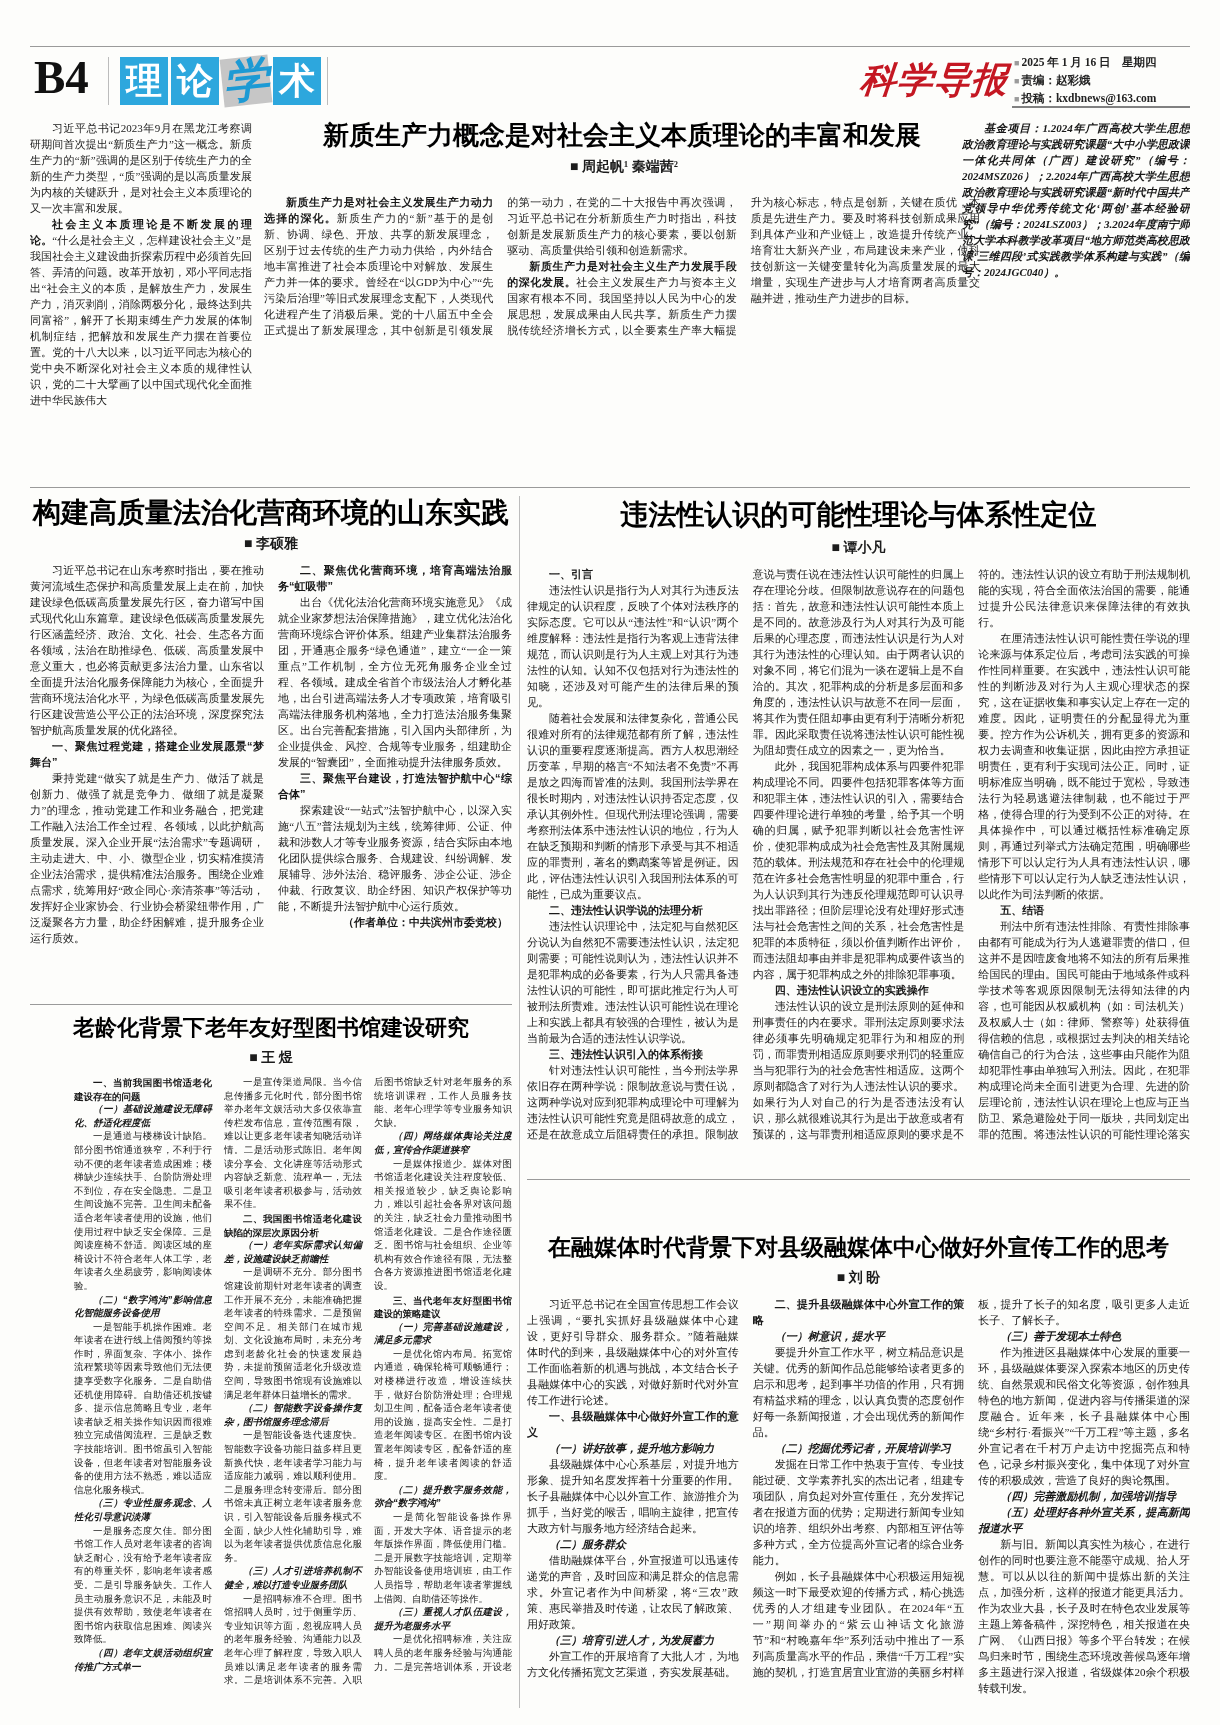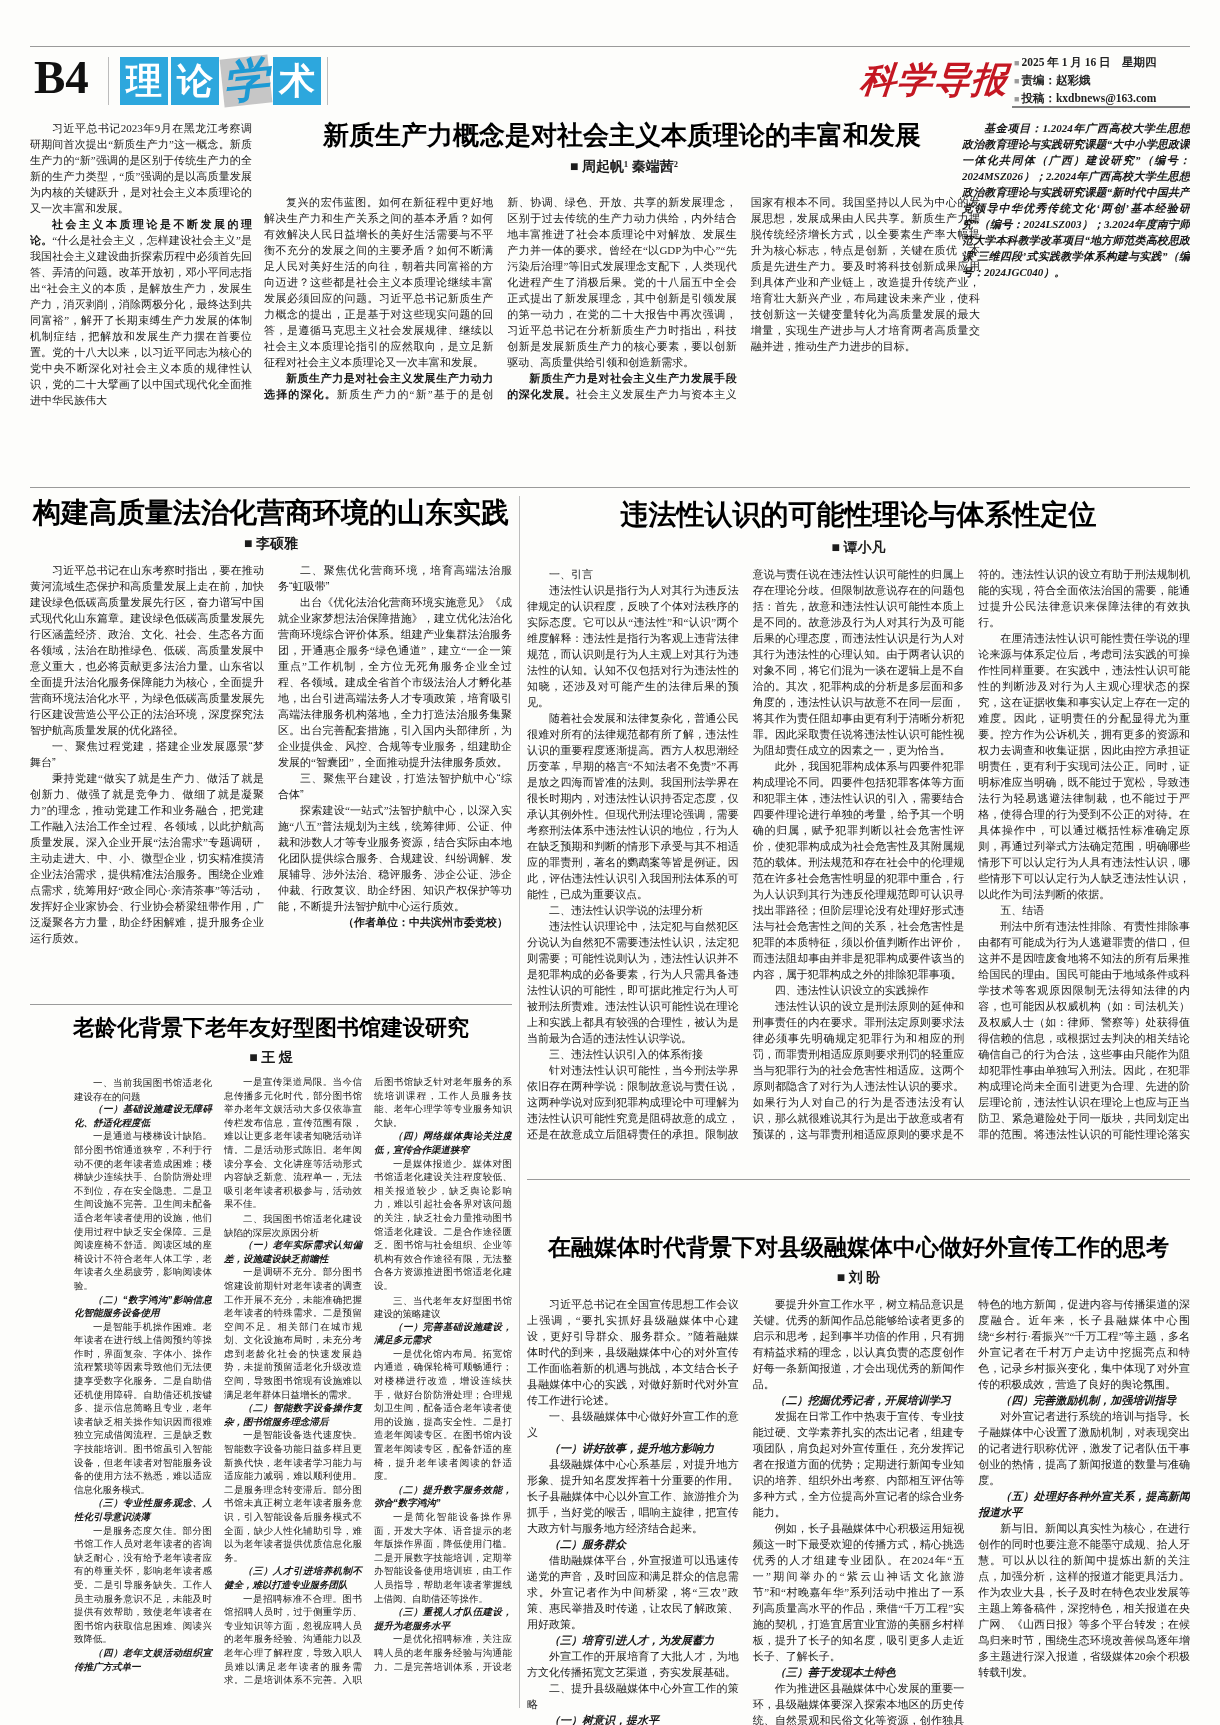--- a/index.html
+++ b/index.html
@@ -25,21 +25,21 @@
   
   .title{font-family:"Liberation Sans",sans-serif;font-weight:bold;color:#000;text-align:center;}
   .byline{text-align:center;font-size:14px;font-weight:bold;margin:6px 0 9px 0;}
   .byline .sq{color:#8f8f8f;font-size:9px;margin-right:4px;}
   .bodytext{font-size:11px;line-height:16px;text-align:justify;overflow:hidden;color:#191919;}
   .small .bodytext,.bodytext.small{font-size:9.5px;line-height:13.6px;}
   .cols2{column-count:2;column-gap:14px;}
   .cols3{column-count:3;column-gap:14px;}
   p{margin:0;}
   .t-p{text-indent:2em;}
-  .t-h{text-indent:2em;font-weight:normal;font-family:"Liberation Sans",sans-serif;}
+  .t-h{text-indent:2em;font-weight:bold;font-family:"Liberation Sans",sans-serif;}
   .t-hk{text-indent:2em;font-weight:bold;font-style:italic;}
   .t-f{text-indent:2em;font-style:italic;font-weight:bold;}
   .t-u{text-align:right;font-weight:bold;padding-right:4px;}
 </style>
 </head>
 <body>
 
 <div id="page">
 
   <div class="hline" style="left:30px;top:46px;width:1160px;"></div>
@@ -63,21 +63,20 @@
   <div class="abs" style="left:30px;top:118px;width:1160px;height:366px;">
     <div class="abs bodytext" style="left:0;top:2px;width:222px;height:360px;">
         <p class="t-p">习近平总书记2023年9月在黑龙江考察调研期间首次提出“新质生产力”这一概念。新质生产力的“新”强调的是区别于传统生产力的全新的生产力类型，“质”强调的是以高质量发展为内核的关键跃升，是对社会主义本质理论的又一次丰富和发展。</p>
         <p class="t-p"><strong>社会主义本质理论是不断发展的理论。</strong>“什么是社会主义，怎样建设社会主义”是我国社会主义建设曲折探索历程中必须首先回答、弄清的问题。改革开放初，邓小平同志指出“社会主义的本质，是解放生产力，发展生产力，消灭剥削，消除两极分化，最终达到共同富裕”，解开了长期束缚生产力发展的体制机制症结，把解放和发展生产力摆在首要位置。党的十八大以来，以习近平同志为核心的党中央不断深化对社会主义本质的规律性认识，党的二十大擘画了以中国式现代化全面推进中华民族伟大</p>
       </div>
     <div class="abs" style="left:234px;top:0;width:716px;">
       <div class="title" style="font-size:26px;line-height:34px;">新质生产力概念是对社会主义本质理论的丰富和发展</div>
       <div class="byline"><span class="sq"></span><span>■ 周起帆¹ 秦端茜²</span></div>
     </div>
     <div class="abs bodytext cols3" style="left:234px;top:76px;width:716px;height:288px;">
-        <p class="t-p">复兴的宏伟蓝图。如何在新征程中更好地解决生产力和生产关系之间的基本矛盾？如何有效解决人民日益增长的美好生活需要与不平衡不充分的发展之间的主要矛盾？如何不断满足人民对美好生活的向往，朝着共同富裕的方向迈进？这些都是社会主义本质理论继续丰富发展必须回应的问题。习近平总书记新质生产力概念的提出，正是基于对这些现实问题的回答，是遵循马克思主义社会发展规律、继续以社会主义本质理论指引的应然取向，是立足新征程对社会主义本质理论又一次丰富和发展。</p>
         <p class="t-p"><strong>新质生产力是对社会主义发展生产力动力选择的深化。</strong>新质生产力的“新”基于的是创新、协调、绿色、开放、共享的新发展理念，区别于过去传统的生产力动力供给，内外结合地丰富推进了社会本质理论中对解放、发展生产力并一体的要求。曾经在“以GDP为中心”“先污染后治理”等旧式发展理念支配下，人类现代化进程产生了消极后果。党的十八届五中全会正式提出了新发展理念，其中创新是引领发展的第一动力，在党的二十大报告中再次强调，习近平总书记在分析新质生产力时指出，科技创新是发展新质生产力的核心要素，要以创新驱动、高质量供给引领和创造新需求。</p>
         <p class="t-p"><strong>新质生产力是对社会主义生产力发展手段的深化发展。</strong>社会主义发展生产力与资本主义国家有根本不同。我国坚持以人民为中心的发展思想，发展成果由人民共享。新质生产力摆脱传统经济增长方式，以全要素生产率大幅提升为核心标志，特点是创新，关键在质优，本质是先进生产力。要及时将科技创新成果应用到具体产业和产业链上，改造提升传统产业，培育壮大新兴产业，布局建设未来产业，使科技创新这一关键变量转化为高质量发展的最大增量，实现生产进步与人才培育两者高质量交融并进，推动生产力进步的目标。</p>
       </div>
     <div class="abs bodytext" style="left:932px;top:2px;width:228px;height:360px;">
         <p class="t-f">基金项目：1.2024年广西高校大学生思想政治教育理论与实践研究课题“大中小学思政课一体化共同体（广西）建设研究”（编号：2024MSZ026）；2.2024年广西高校大学生思想政治教育理论与实践研究课题“新时代中国共产党领导中华优秀传统文化‘两创’基本经验研究”（编号：2024LSZ003）；3.2024年度南宁师范大学本科教学改革项目“地方师范类高校思政课‘三维四段’式实践教学体系构建与实践”（编号：2024JGC040）。</p>
       </div>
   </div>
 
   <div class="hline" style="left:30px;top:487px;width:1160px;"></div>
   <div class="vline" style="left:519px;top:496px;height:1212px;"></div>
@@ -170,19 +169,18 @@
         <p class="t-p">外宣工作的开展培育了大批人才，为地方文化传播拓宽文艺渠道，夯实发展基础。</p>
         <p class="t-h">二、提升县级融媒体中心外宣工作的策略</p>
         <p class="t-hk">（一）树意识，提水平</p>
         <p class="t-p">要提升外宣工作水平，树立精品意识是关键。优秀的新闻作品总能够给读者更多的启示和思考，起到事半功倍的作用，只有拥有精益求精的理念，以认真负责的态度创作好每一条新闻报道，才会出现优秀的新闻作品。</p>
         <p class="t-hk">（二）挖掘优秀记者，开展培训学习</p>
         <p class="t-p">发掘在日常工作中热衷于宣传、专业技能过硬、文学素养扎实的杰出记者，组建专项团队，肩负起对外宣传重任，充分发挥记者在报道方面的优势；定期进行新闻专业知识的培养、组织外出考察、内部相互评估等多种方式，全方位提高外宣记者的综合业务能力。</p>
         <p class="t-p">例如，长子县融媒体中心积极运用短视频这一时下最受欢迎的传播方式，精心挑选优秀的人才组建专业团队。在2024年“五一”期间举办的“紫云山神话文化旅游节”和“村晚嘉年华”系列活动中推出了一系列高质量高水平的作品，乘借“千万工程”实施的契机，打造宜居宜业宜游的美丽乡村样板，提升了长子的知名度，吸引更多人走近长子、了解长子。</p>
         <p class="t-hk">（三）善于发现本土特色</p>
         <p class="t-p">作为推进区县融媒体中心发展的重要一环，县级融媒体要深入探索本地区的历史传统、自然景观和民俗文化等资源，创作独具特色的地方新闻，促进内容与传播渠道的深度融合。近年来，长子县融媒体中心围绕“乡村行·看振兴”“千万工程”等主题，多名外宣记者在千村万户走访中挖掘亮点和特色，记录乡村振兴变化，集中体现了对外宣传的积极成效，营造了良好的舆论氛围。</p>
         <p class="t-hk">（四）完善激励机制，加强培训指导</p>
-        <p class="t-p">对外宣记者进行系统的培训与指导。长子融媒体中心设置了激励机制，对表现突出的记者进行职称优评，激发了记者队伍干事创业的热情，提高了新闻报道的数量与准确度。</p>
         <p class="t-hk">（五）处理好各种外宣关系，提高新闻报道水平</p>
         <p class="t-p">新与旧。新闻以真实性为核心，在进行创作的同时也要注意不能墨守成规、拾人牙慧。可以从以往的新闻中提炼出新的关注点，加强分析，这样的报道才能更具活力。作为农业大县，长子及时在特色农业发展等主题上筹备稿件，深挖特色，相关报道在央广网、《山西日报》等多个平台转发；在候鸟归来时节，围绕生态环境改善候鸟逐年增多主题进行深入报道，省级媒体20余个积极转载刊发。</p>
       </div>
   </div>
 
 </div>
 
 </body></html>

